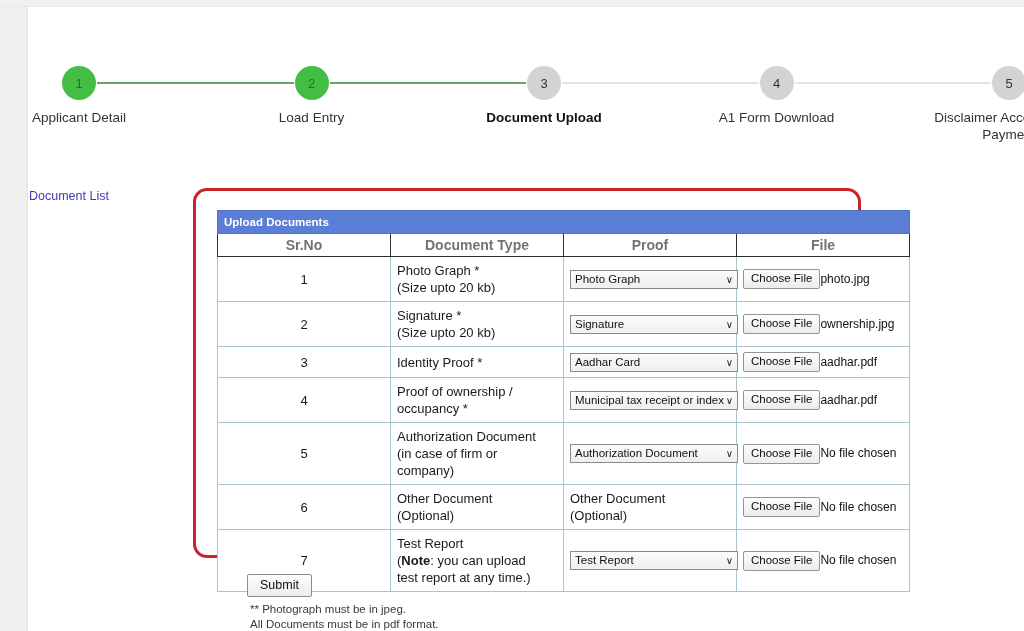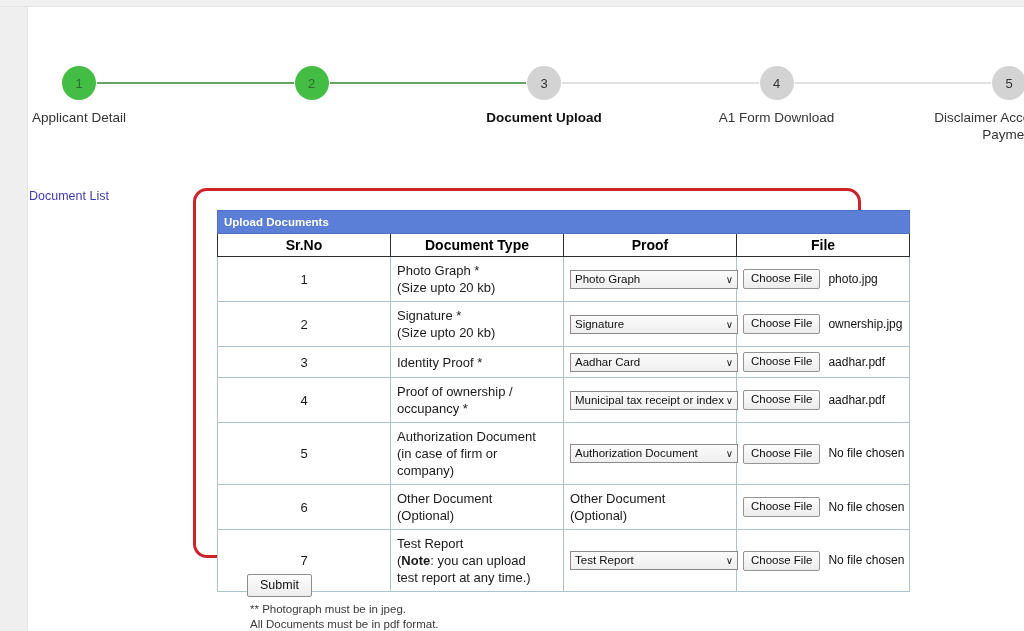--- a/index.html
+++ b/index.html
@@ -121,21 +121,21 @@
     font-weight: bold;
     padding: 5px 0 5px 6px;
     border: 1px solid #4f71c6;
     height: 22px;
   }
 
   tr.head-row th {
     border: 1px solid #2d2d2d;
     font-size: 14px;
     font-weight: bold;
-    color: #000000;
+    color: #737373;
     text-align: center;
     padding: 3px 2px;
     height: 23px;
     background: #ffffff;
   }
 
   tr.body-row td {
     border: 1px solid #a9c3cf;
     font-size: 13px;
     color: #1a1a1a;
@@ -181,21 +181,20 @@
     border-radius: 2px;
     background: linear-gradient(#fdfdfd, #ececec);
     font-size: 11.5px;
     color: #0b0b0b;
     padding: 2px 7px 3px 7px;
     line-height: 13px;
     cursor: pointer;
     white-space: nowrap;
   }
   .file-name {
-    margin-left: 8px;
     font-size: 12px;
     color: #111111;
     white-space: nowrap;
   }
   .proof-text { font-size: 13px; color: #1a1a1a; line-height: 17px; }
 
   
   #submit-btn {
     position: absolute;
     left: 218px; top: 566px;
@@ -230,20 +229,21 @@
         <div class="connector done" style="left: 18px; width: 196.5px;"></div>
         <div class="connector done" style="left: 250.5px; width: 196.5px;"></div>
         <div class="connector todo" style="left: 483px; width: 196.5px;"></div>
         <div class="connector todo" style="left: 715.5px; width: 196.5px;"></div>
         <div class="step" style="left: 0px;">
           <div class="step-circle done">1</div>
           <div class="step-label">Applicant Detail</div>
         </div>
         <div class="step" style="left: 232.5px;">
           <div class="step-circle done">2</div>
+          <div class="step-label">Load Entry</div>
         </div>
         <div class="step" style="left: 465px;">
           <div class="step-circle todo">3</div>
           <div class="step-label current">Document Upload</div>
         </div>
         <div class="step" style="left: 697.5px;">
           <div class="step-circle todo">4</div>
           <div class="step-label">A1 Form Download</div>
         </div>
         <div class="step" style="left: 930px;">

